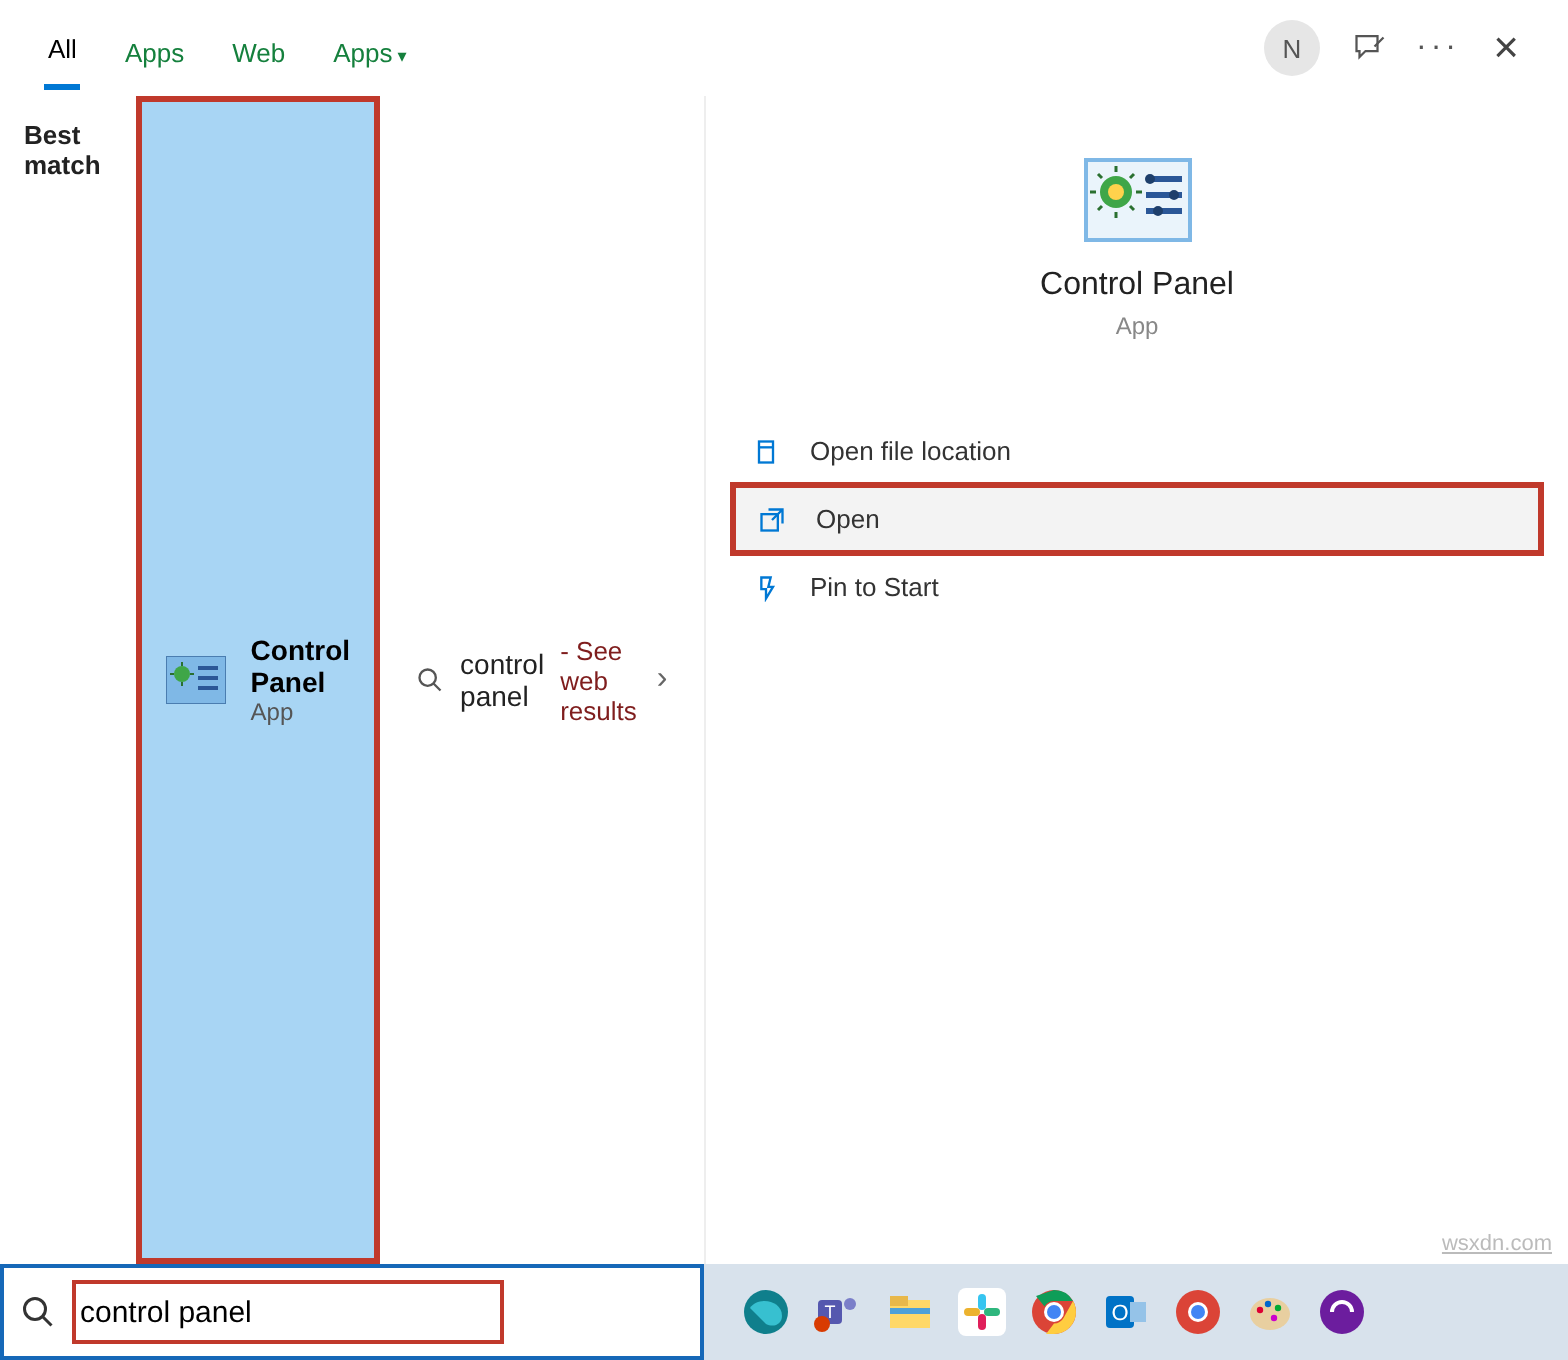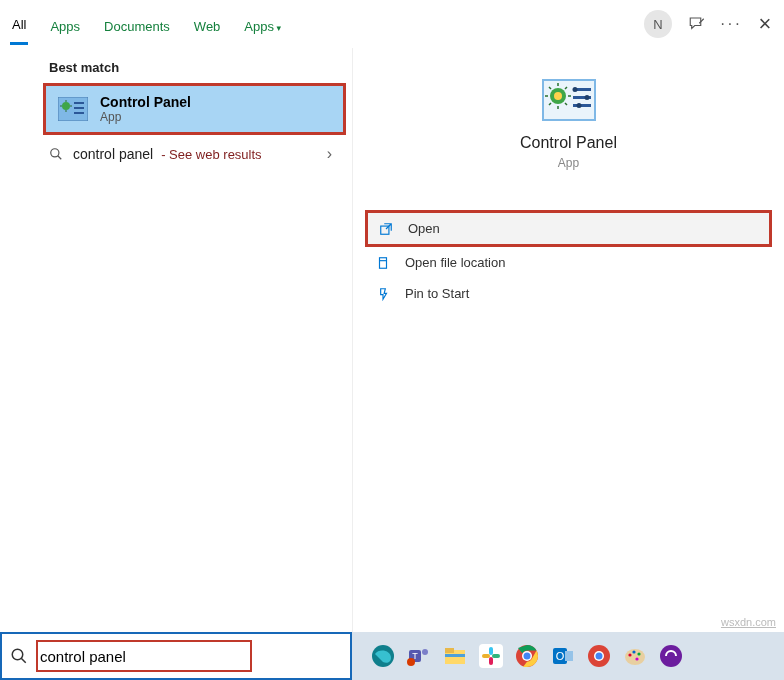--- a/index.html
+++ b/index.html
@@ -1,29 +1,29 @@
 <!DOCTYPE html>
 <html><head>
 <meta charset="utf-8">
 <style>
 * { margin: 0; padding: 0; box-sizing: border-box; font-family: "Segoe UI", Arial, sans-serif; }
 body { width: 784px; height: 680px; background: #fff; position: relative; overflow: hidden; }
 
-.top-bar { display: flex; align-items: center; height: 48px; padding: 0 0; }
+.top-bar { display: flex; align-items: center; height: 48px; padding: 0 12px; }
 .tabs { display: flex; gap: 20px; align-items: center; flex: 1; padding-left: 10px; }
 .tab { font-size: 13px; color: #15803d; padding: 14px 2px 10px; cursor: pointer; }
 .tab.active { color: #000; border-bottom: 3px solid #0078d4; font-weight: 400; }
 .tab.more::after { content: " ▾"; font-size: 9px; }
 .top-actions { display: flex; align-items: center; gap: 16px; padding-right: 10px; }
 .avatar { width: 28px; height: 28px; border-radius: 50%; background: #e6e6e6; display: flex; align-items: center; justify-content: center; font-size: 13px; color: #555; }
 .icon-btn { width: 18px; height: 18px; color: #555; cursor: pointer; display:flex; align-items:center; justify-content:center;}
 .close-x { font-size: 22px; font-weight: 300; color: #444; }
 
 .main { display: flex; height: 584px; }
-.left { width: 352px; display: flex; flex-direction: column; padding-left: 37px; }
+.left { width: 352px; display: flex; flex-direction: row; }
 .right { flex: 1; background: #fff; border-left: 1px solid #eee; padding-top: 20px; }
 
 .section-label { font-size: 13px; font-weight: 600; padding: 12px 12px 8px; color: #222; }
 
 .best-match-item { display: flex; align-items: center; padding: 8px 12px; background: #a8d5f4; border: 3px solid #c0392b; margin: 0 6px;}
 .best-match-item .app-icon { margin-right: 12px; }
 .best-match-item .title { font-size: 14px; font-weight: 600; color: #000; }
 .best-match-item .sub { font-size: 12px; color: #555; }
 
 .web-result { display: flex; align-items: center; padding: 10px 12px; gap: 8px; }
@@ -54,21 +54,20 @@
 
 svg { display: block; }
 </style>
 </head>
 <body>
 
 <div class="top-bar">
   <div class="tabs">
     <div class="tab active">All</div>
     <div class="tab">Apps</div>
-    <div class="tab">Documents</div>
     <div class="tab">Web</div>
     <div class="tab more">Apps</div>
   </div>
   <div class="top-actions">
     <div class="avatar">N</div>
     <div class="icon-btn">
       <svg width="18" height="18" viewBox="0 0 24 24" fill="none" stroke="#555" stroke-width="1.5">
           <path d="M3 4h14v10H9l-4 4v-4H3z"></path>
           <path d="M19 7l2-2m0 0l-6 6"></path>
         </svg>
@@ -123,41 +122,41 @@
             <rect x="32" y="26" width="18" height="3" fill="#2b5797"></rect>
             <circle cx="34" cy="11.5" r="2.5" fill="#1e3f6b"></circle>
             <circle cx="46" cy="19.5" r="2.5" fill="#1e3f6b"></circle>
             <circle cx="38" cy="27.5" r="2.5" fill="#1e3f6b"></circle>
           </svg>
       </div>
       <div class="preview-title">Control Panel</div>
       <div class="preview-sub">App</div>
     </div>
     <div class="action-list">
+      <div class="action-item">
+        <span class="a-icon">
+          <svg width="14" height="14" viewBox="0 0 24 24" fill="none" stroke="#0078d4" stroke-width="2">
+              <rect x="6" y="3" width="12" height="18"></rect>
+              <path d="M6 8h12"></path>
+            </svg>
+        </span>
+        <span>Open file location</span>
+      </div>
       <div class="action-item highlight">
         <span class="a-icon">
           <svg width="14" height="14" viewBox="0 0 24 24" fill="none" stroke="#0078d4" stroke-width="2">
               <rect x="3" y="7" width="14" height="14"></rect>
               <path d="M9 3h12v12M21 3l-9 9"></path>
             </svg>
         </span>
         <span>Open</span>
       </div>
       <div class="action-item">
         <span class="a-icon">
           <svg width="14" height="14" viewBox="0 0 24 24" fill="none" stroke="#0078d4" stroke-width="2">
-              <rect x="6" y="3" width="12" height="18"></rect>
-              <path d="M6 8h12"></path>
-            </svg>
-        </span>
-        <span>Open file location</span>
-      </div>
-      <div class="action-item">
-        <span class="a-icon">
-          <svg width="14" height="14" viewBox="0 0 24 24" fill="none" stroke="#0078d4" stroke-width="2">
               <path d="M8 3h8l-2 8h4l-6 10v-8H8z"></path>
             </svg>
         </span>
         <span>Pin to Start</span>
       </div>
     </div>
   </div>
 </div>
 
 <div class="bottom-bar">

